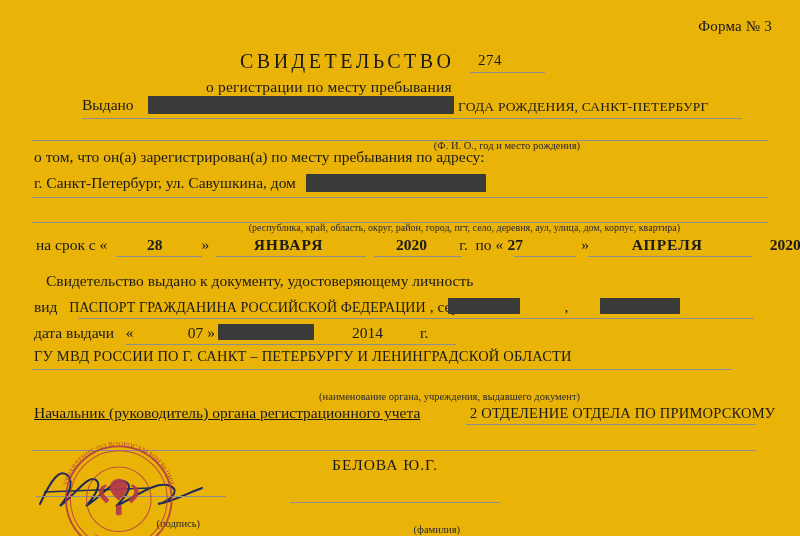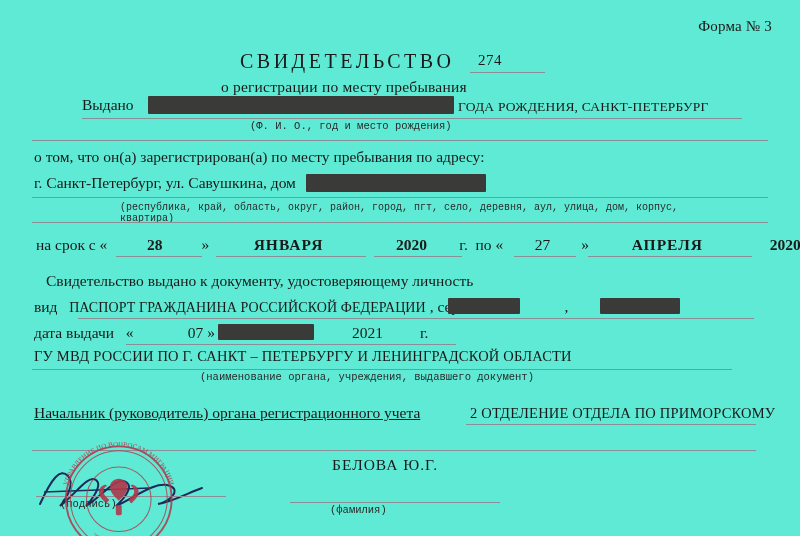--- a/index.html
+++ b/index.html
@@ -12,42 +12,43 @@
     height: 536px;
     overflow: hidden;
     font-family: "Liberation Serif", serif;
     color: #1a1a1a;
     position: relative;
   }
   .page {
     position: relative;
     width: 800px;
     height: 536px;
-    background: #5eead4;
+    background: #eab308;
   }
 
   
   .abs { position: absolute; }
   .redact {
     display: inline-block;
     background: #3a3a38;
     height: 15px;
     vertical-align: middle;
     border-radius: 1px;
   }
   .rule {
     position: absolute;
     border-bottom: 1px solid #8a8f96;
     height: 0;
   }
   .caption {
     font-size: 10.5px;
-    text-align: left;
+    text-align: right;
     color: #2a2a2a;
-    font-family: Liberation Mono, monospace;
+    font-family: Liberation Serif, serif;
+    margin-top: 20px;
   }
 
   
   .form-no {
     top: 18px;
     right: 28px;
     font-size: 15px;
     letter-spacing: 0.2px;
   }
   .doc-title {
@@ -63,21 +64,21 @@
     font-size: 15px;
     letter-spacing: 0.5px;
   }
   .doc-number-rule {
     top: 72px;
     left: 470px;
     width: 75px;
   }
   .doc-subtitle {
     top: 78px;
-    left: 221px;
+    left: 206px;
     font-size: 15.5px;
     letter-spacing: 0.2px;
   }
 
   
   .label-issued {
     top: 96px;
     left: 82px;
     font-size: 15.5px;
   }
@@ -147,21 +148,21 @@
   .term-row {
     top: 236px;
     left: 36px;
     font-size: 15.5px;
     white-space: nowrap;
   }
   .term-row .d { letter-spacing: 0.4px; }
   .u-day1 { display:inline-block; width: 86px; text-align:center; font-weight:700; }
   .u-mon1 { display:inline-block; width: 150px; text-align:center; font-weight:700; letter-spacing:1px;}
   .u-yr1  { display:inline-block; width: 88px; text-align:center; font-weight:700; }
-  .u-day2 { display:inline-block; width: 70px; text-align:center; font-weight:400; }
+  .u-day2 { display:inline-block; width: 70px; font-weight:700; }
   .u-mon2 { display:inline-block; width: 148px; text-align:center; font-weight:700; letter-spacing:1px;}
   .u-yr2  { display:inline-block; width: 80px; text-align:center; font-weight:700; }
   .rule-term-a { top: 256px; left: 116px; width: 86px; }
   .rule-term-b { top: 256px; left: 216px; width: 150px; }
   .rule-term-c { top: 256px; left: 374px; width: 88px; }
   .rule-term-d { top: 256px; left: 514px; width: 62px; }
   .rule-term-e { top: 256px; left: 588px; width: 140px; }
   .rule-term-f { top: 256px; left: 672px; width: 80px; }
 
   
@@ -332,21 +333,21 @@
   <div class="abs num-redact redact"></div>
   <div class="rule rule-vid"></div>
 
   <div class="abs row-date">
     <span>дата выдачи</span>
     &nbsp;&nbsp;<span>«</span>
     <span class="date-day">07</span>
     <span>»</span>
   </div>
   <div class="abs date-redact redact"></div>
-  <div class="date-year">2021</div>
+  <div class="date-year">2014</div>
   <div class="date-g">г.</div>
   <div class="rule rule-date"></div>
 
   <div class="abs row-organ">ГУ  МВД  РОССИИ  ПО  Г. САНКТ – ПЕТЕРБУРГУ  И  ЛЕНИНГРАДСКОЙ ОБЛАСТИ</div>
   <div class="rule rule-organ"></div>
   <div class="abs caption cap-organ">(наименование органа, учреждения, выдавшего документ)</div>
 
   <div class="abs row-chief">Начальник (руководитель) органа регистрационного учета</div>
   <div class="abs chief-value">2 ОТДЕЛЕНИЕ ОТДЕЛА  ПО ПРИМОРСКОМУ</div>
   <div class="rule rule-chief1"></div>

